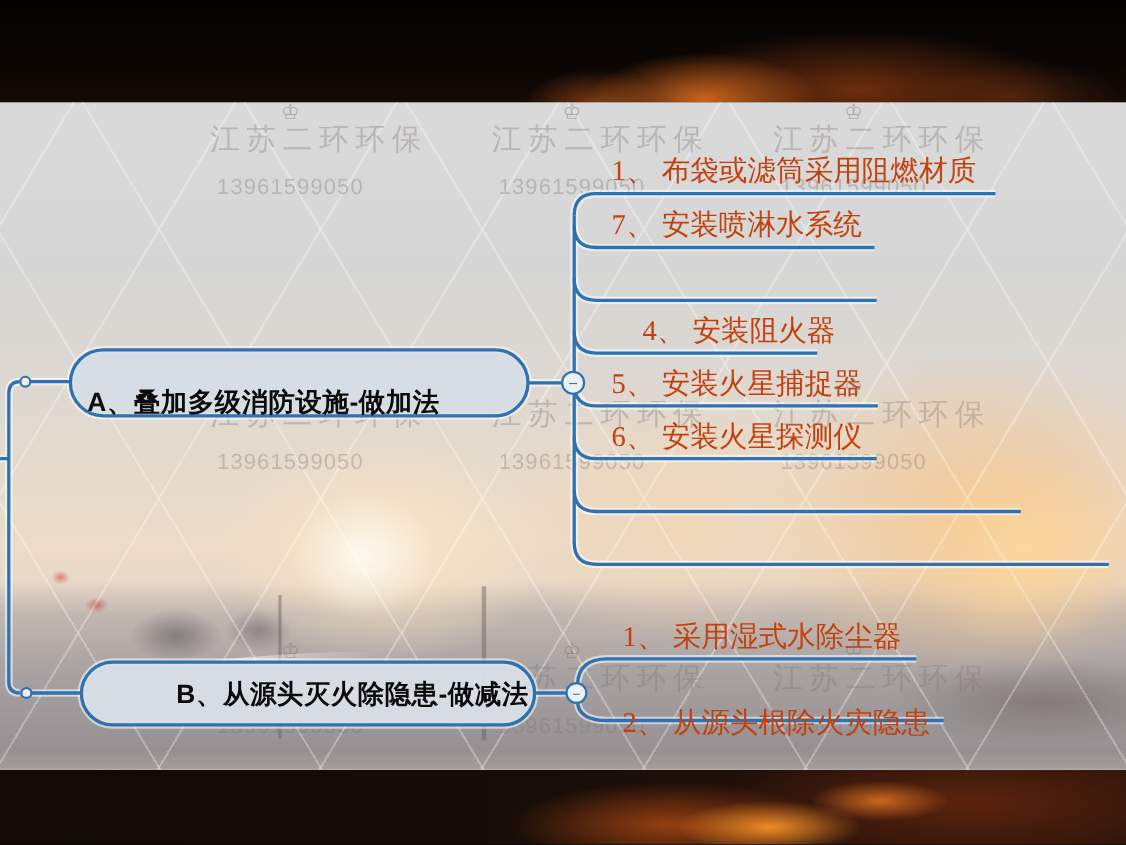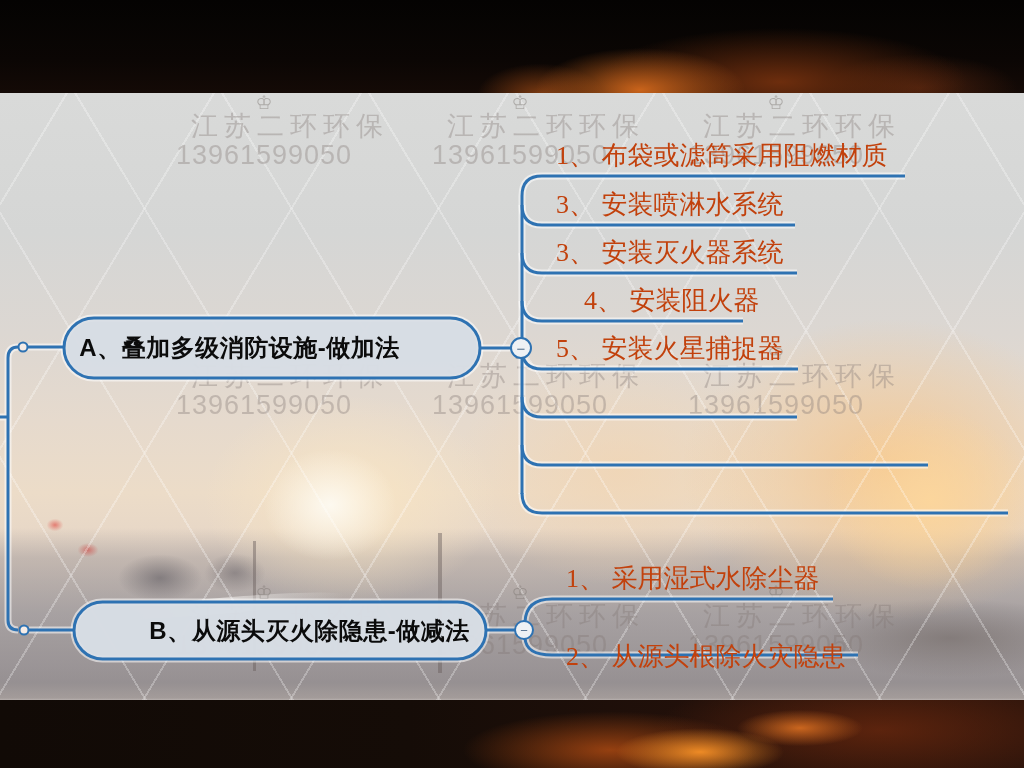--- a/index.html
+++ b/index.html
@@ -57,21 +57,21 @@
   .pole.p2{left:438px;top:440px;width:4px;height:140px;}
   .spray{
     position:absolute;left:95px;top:505px;width:250px;height:16px;border-radius:50%;
     background:linear-gradient(90deg, rgba(250,248,245,0), rgba(250,248,245,.55), rgba(250,248,245,0));
     transform:rotate(-5deg);
   }
   
   .wm{position:absolute;width:250px;text-align:center;color:rgba(130,120,116,.36);pointer-events:none;}
   .wm .wm-crown{font-size:19px;line-height:18px;color:rgba(120,112,108,.45);}
   .wm .wm-name{font-size:27px;line-height:29px;letter-spacing:6px;font-family:"Liberation Serif","DejaVu Serif",serif;text-align:right;}
-  .wm .wm-phone{font-size:27px;line-height:28px;letter-spacing:1px;}
+  .wm .wm-phone{font-size:20px;line-height:28px;letter-spacing:1px;margin-top:15px;}
   
   .map-svg{position:absolute;left:0;top:0;width:1024px;height:768px;}
   .casing{stroke:rgba(255,255,255,.55);stroke-width:7;fill:none;}
   .wire{stroke:#2e72b2;stroke-width:3;fill:none;}
   .node-label{
     position:absolute;display:flex;align-items:center;justify-content:center;
     font-weight:700;font-size:24px;color:#0b0b0b;letter-spacing:.5px;
   }
   .topic{
     position:absolute;font-family:"Liberation Serif","DejaVu Serif",serif;
@@ -174,25 +174,25 @@
     <g>
       <circle cx="521" cy="348" r="10" fill="#eef1f4" stroke="#2e72b2" stroke-width="2"></circle>
       <text x="521" y="353.5" text-anchor="middle" font-size="15" fill="#56718e">−</text>
     </g>
     <g>
       <circle cx="524" cy="630" r="9" fill="#eef1f4" stroke="#2e72b2" stroke-width="2"></circle>
       <text x="524" y="635" text-anchor="middle" font-size="13" fill="#56718e">−</text>
     </g>
   </svg>
 
-  <div class="node-label" style="left:64px;top:318px;width:351px;height:60px">A、叠加多级消防设施-做加法</div>
-  <div class="node-label" style="left:63px;top:602px;width:493px;height:57px">B、从源头灭火除隐患-做减法</div>
+  <div class="node-label" style="left:64px;top:336px;width:351px;height:60px">A、叠加多级消防设施-做加法</div>
+  <div class="node-label" style="left:74px;top:602px;width:493px;height:57px">B、从源头灭火除隐患-做减法</div>
 
   <div class="topic" style="left:556px;top:139px">1、 布袋或滤筒采用阻燃材质</div>
-  <div class="topic" style="left:556px;top:188px">3、 安装喷淋水系统</div>
-  <div class="topic" style="left:556px;top:236px">3、 安装灭火器系统</div>
+  <div class="topic" style="left:556px;top:188px">7、 安装喷淋水系统</div>
   <div class="topic" style="left:584px;top:284px">4、 安装阻火器</div>
   <div class="topic" style="left:556px;top:332px">5、 安装火星捕捉器</div>
+  <div class="topic" style="left:556px;top:380px">6、 安装火星探测仪</div>
 
   <div class="topic" style="left:566px;top:562px">1、 采用湿式水除尘器</div>
   <div class="topic" style="left:566px;top:640px">2、 从源头根除火灾隐患</div>
 
 </div>
 
 </body></html>

